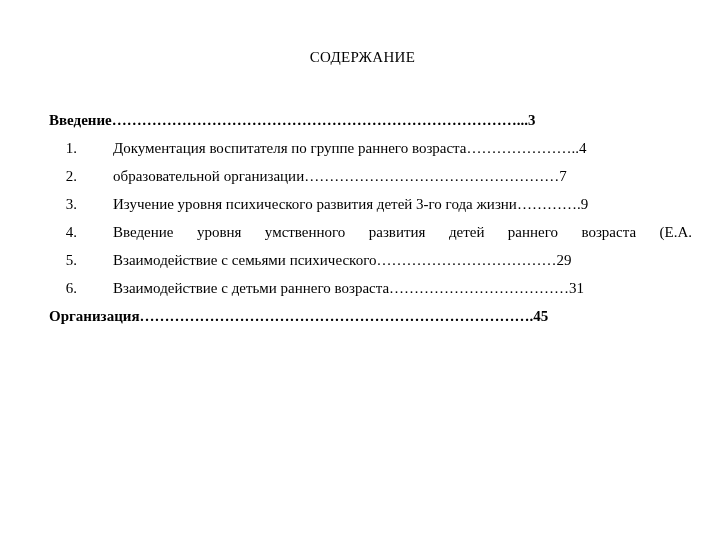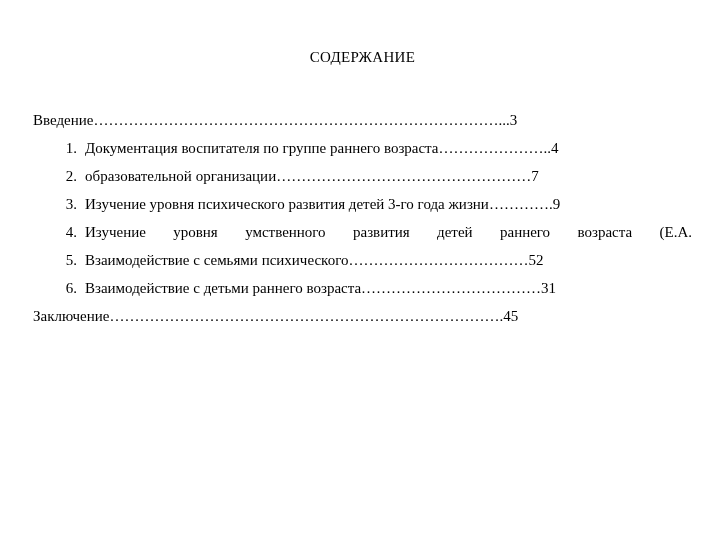--- a/index.html
+++ b/index.html
@@ -30,39 +30,41 @@
   }
   .toc {
     margin-top: 40px;
   }
   .toc-line {
     font-size: 15px;
     line-height: 28px;
     white-space: nowrap;
   }
   .toc-line.flat {
-    margin-left: 0;
+    margin-left: 16px;
+    font-weight: bold;
   }
   
   .toc-item {
     display: flex;
     align-items: flex-start;
     margin-left: 24px;
     font-size: 15px;
     line-height: 28px;
   }
   .toc-num {
     width: 28px;
     flex: 0 0 28px;
     text-align: right;
     padding-right: 8px;
     box-sizing: border-box;
   }
   .toc-text {
     flex: 1 1 auto;
+    margin-left: 28px;
   }
   
   .just {
     text-align: justify;
     text-align-last: justify;
   }
   .just-last {
     text-align: justify;
     text-align-last: left;
   }
@@ -98,31 +100,31 @@
     </div>
 
     <div class="toc-item">
       <span class="toc-num">3.</span>
       <span class="toc-text"><span>Изучение уровня психического развития детей 3-го года жизни</span><span class="dots">………….</span><span>9</span></span>
     </div>
 
     <div class="toc-item">
       <span class="toc-num">4.</span>
       <span class="toc-text">
-        <div class="just">Изучение   уровня   умственного   развития   детей   раннего   возраста   (Е.А.</div>
+        <div class="just">Введение   уровня   умственного   развития   детей   раннего   возраста   (Е.А.</div>
       </span>
     </div>
 
     <div class="toc-item">
       <span class="toc-num">5.</span>
-      <span class="toc-text"><span>Взаимодействие с семьями психического</span><span class="dots">………………………………</span><span>52</span></span>
+      <span class="toc-text"><span>Взаимодействие с семьями психического</span><span class="dots">………………………………</span><span>29</span></span>
     </div>
 
     <div class="toc-item">
       <span class="toc-num">6.</span>
       <span class="toc-text"><span>Взаимодействие с детьми раннего возраста</span><span class="dots">………………………………</span><span>31</span></span>
     </div>
 
-    <div class="toc-line flat"><span>Заключение</span><span class="dots">…………………………………………………………………….</span><span>45</span></div>
+    <div class="toc-line flat"><span>Организация</span><span class="dots">…………………………………………………………………….</span><span>45</span></div>
 
 
   </div>
 </div>
 
 </body></html>

